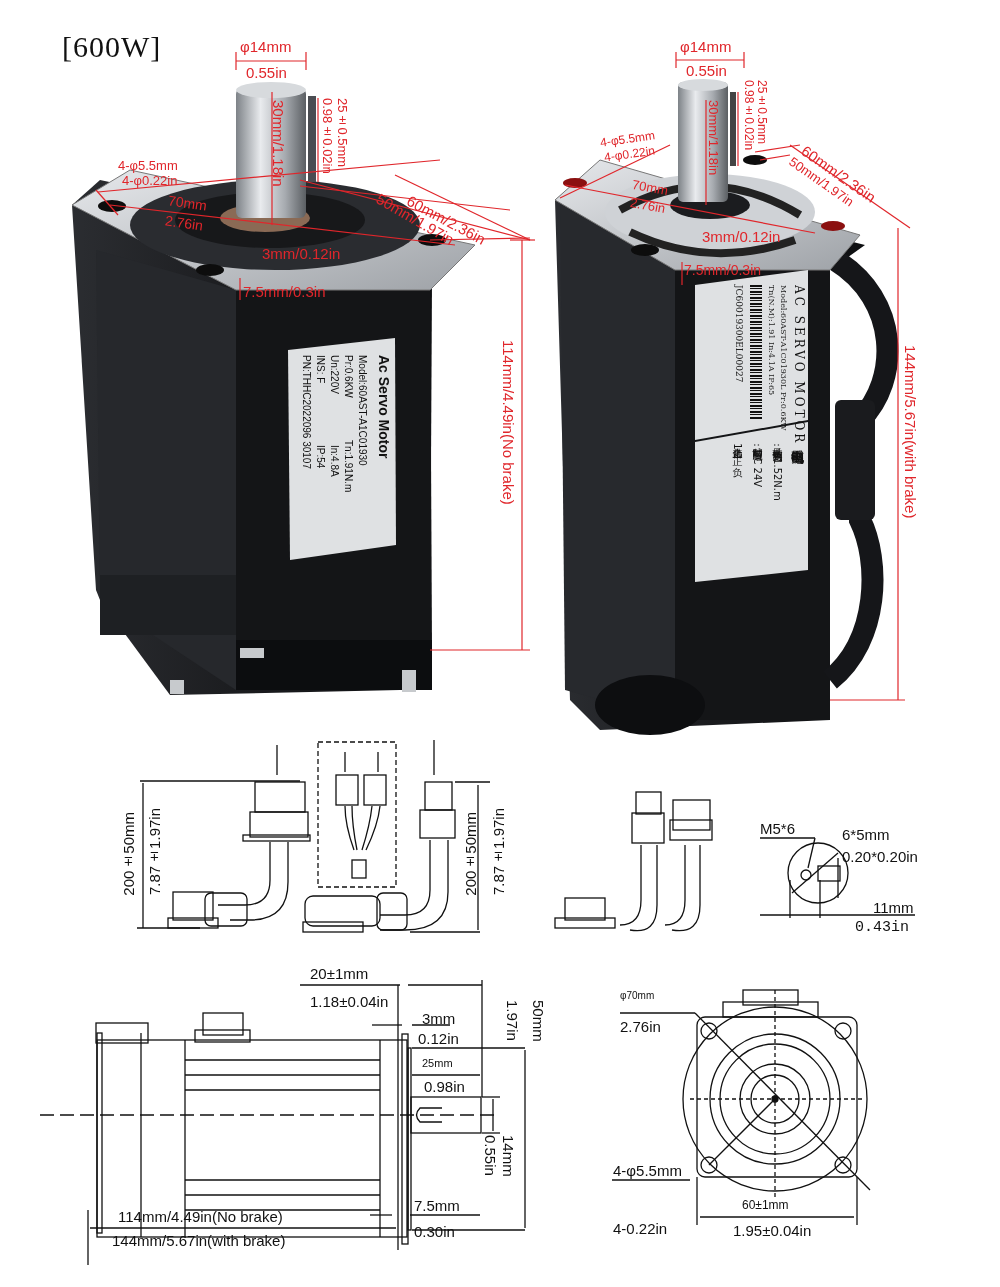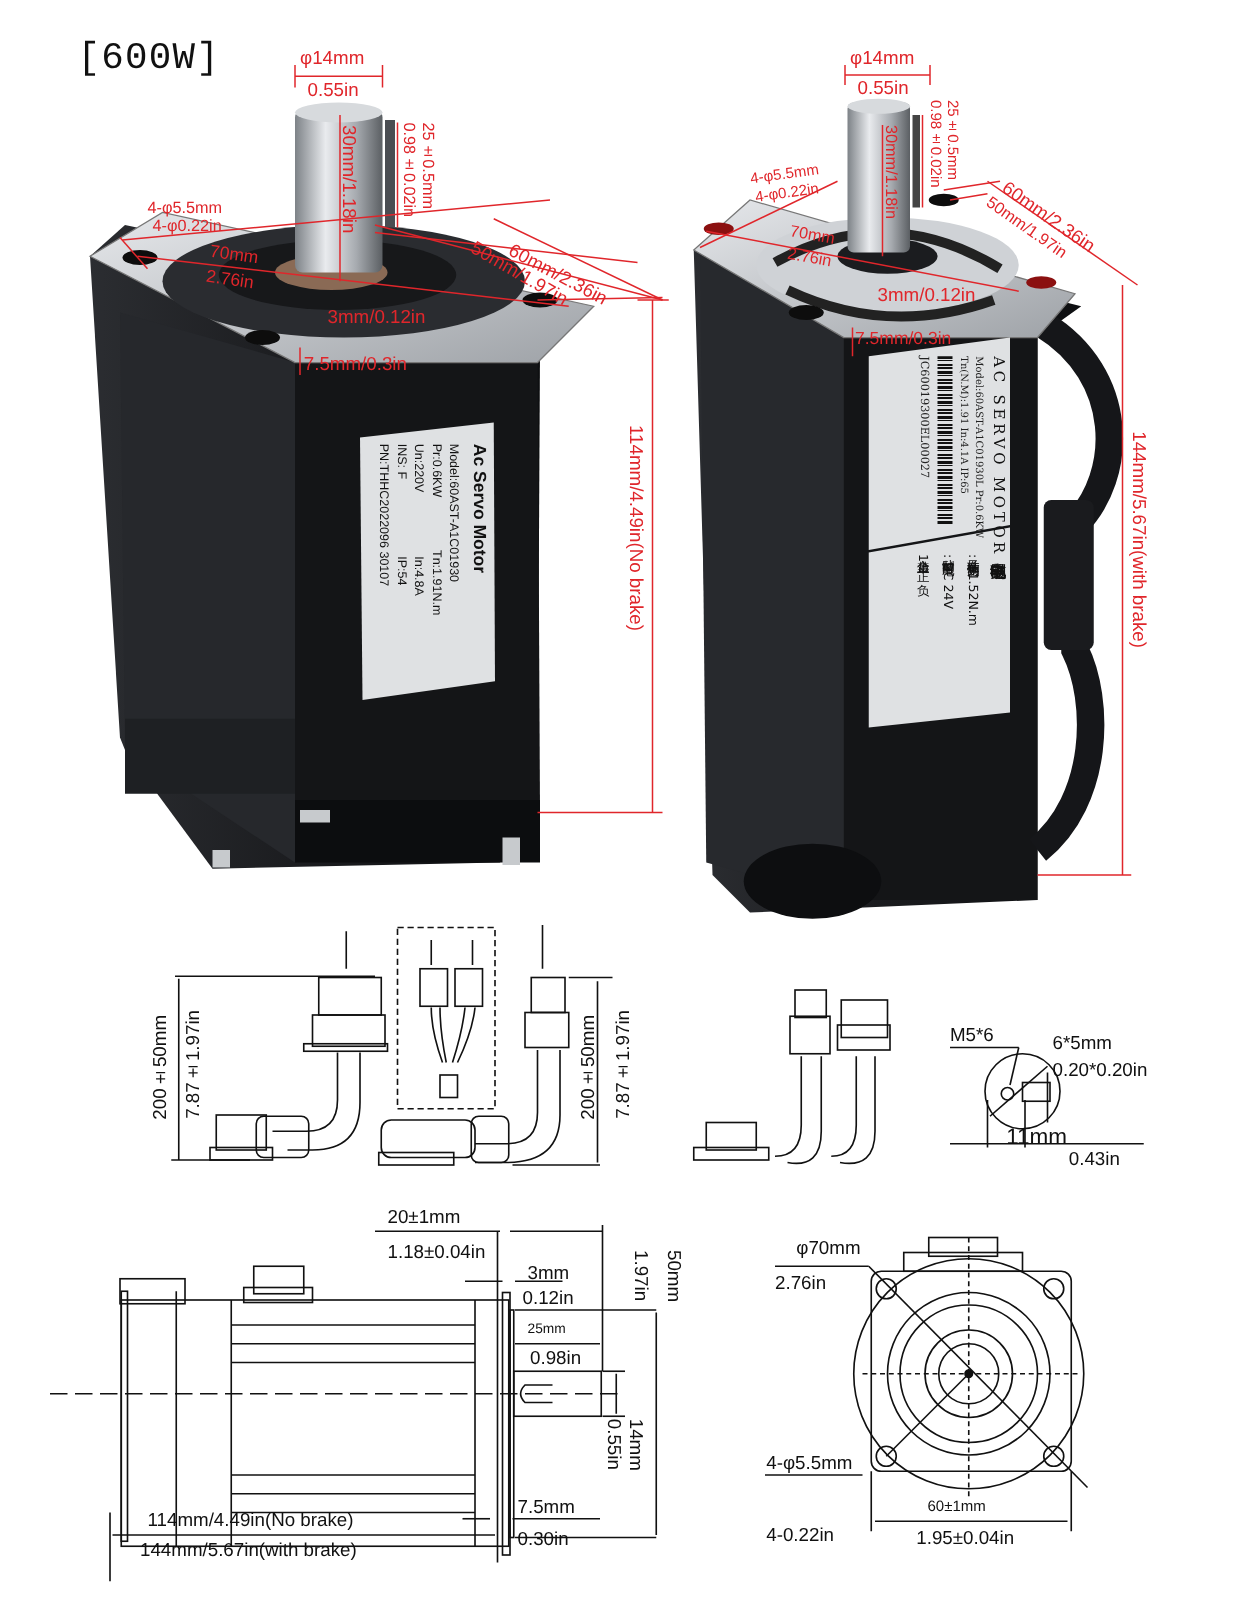--- a/index.html
+++ b/index.html
@@ -1,18 +1,18 @@
 <!DOCTYPE html>
 <html><head>
 <meta charset="utf-8">
 <style>
   html, body { margin:0; padding:0; background:#ffffff; }
   body { width:1000px; height:1287px; position:relative; overflow:hidden; font-family:"Liberation Sans", sans-serif; }
   .abs { position:absolute; }
-  .title { left:62px; top:30px; font-family:Liberation Mono, monospace; font-size:30px; color:#111; letter-spacing:1px; }
+  .title { left:62px; top:30px; font-family:Liberation Serif, serif; font-size:30px; color:#111; letter-spacing:1px; }
   .red { color:#e0262b; font-family:"Liberation Sans", sans-serif; }
   .blk { color:#111; font-family:"Liberation Sans", sans-serif; }
   .vt { writing-mode:vertical-rl; }
   svg { position:absolute; left:0; top:0; }
 </style>
 </head>
 <body>
 
 <div class="abs title">[600W]</div>
 
@@ -305,36 +305,36 @@
 </div>
 
 <div class="abs blk vt" style="left:120px;top:812px;font-size:15px;transform:rotate(180deg);">200±50mm</div>
 <div class="abs blk vt" style="left:146px;top:808px;font-size:15px;transform:rotate(180deg);">7.87±1.97in</div>
 <div class="abs blk vt" style="left:462px;top:812px;font-size:15px;transform:rotate(180deg);">200±50mm</div>
 <div class="abs blk vt" style="left:490px;top:808px;font-size:15px;transform:rotate(180deg);">7.87±1.97in</div>
 
 <div class="abs blk" style="left:760px;top:820px;font-size:15px;">M5*6</div>
 <div class="abs blk" style="left:842px;top:826px;font-size:15px;">6*5mm</div>
 <div class="abs blk" style="left:842px;top:848px;font-size:15px;">0.20*0.20in</div>
-<div class="abs blk" style="left:805px;top:899px;font-size:18px;">11mm</div>
-<div class="abs blk" style="left:855px;top:919px;font-size:15px;">0.43in</div>
+<div class="abs blk" style="left:873px;top:899px;font-size:15px;">11mm</div>
+<div class="abs blk" style="left:855px;top:919px;font-size:15px;font-family:Liberation Mono, monospace;">0.43in</div>
 
 <div class="abs blk" style="left:310px;top:965px;font-size:15px;">20±1mm</div>
 <div class="abs blk" style="left:310px;top:993px;font-size:15px;">1.18±0.04in</div>
 <div class="abs blk" style="left:422px;top:1010px;font-size:15px;">3mm</div>
 <div class="abs blk" style="left:418px;top:1030px;font-size:15px;">0.12in</div>
 <div class="abs blk" style="left:422px;top:1057px;font-size:11px;">25mm</div>
 <div class="abs blk" style="left:424px;top:1078px;font-size:15px;">0.98in</div>
 <div class="abs blk vt" style="left:530px;top:1000px;font-size:15px;">50mm</div>
 <div class="abs blk vt" style="left:504px;top:1000px;font-size:15px;">1.97in</div>
 <div class="abs blk vt" style="left:500px;top:1135px;font-size:15px;">14mm</div>
 <div class="abs blk vt" style="left:482px;top:1135px;font-size:15px;">0.55in</div>
 <div class="abs blk" style="left:414px;top:1197px;font-size:15px;">7.5mm</div>
 <div class="abs blk" style="left:414px;top:1223px;font-size:15px;">0.30in</div>
 <div class="abs blk" style="left:118px;top:1208px;font-size:15px;">114mm/4.49in(No brake)</div>
 <div class="abs blk" style="left:112px;top:1232px;font-size:15px;">144mm/5.67in(with brake)</div>
 
-<div class="abs blk" style="left:637px;top:990px;font-size:15px;">φ70mm</div>
+<div class="abs blk" style="left:620px;top:990px;font-size:10px;">φ70mm</div>
 <div class="abs blk" style="left:620px;top:1018px;font-size:15px;">2.76in</div>
 <div class="abs blk" style="left:613px;top:1162px;font-size:15px;">4-φ5.5mm</div>
 <div class="abs blk" style="left:613px;top:1188px;font-size:15px;margin-top:32px;">4-0.22in</div>
 <div class="abs blk" style="left:742px;top:1198px;font-size:12px;">60±1mm</div>
 <div class="abs blk" style="left:733px;top:1222px;font-size:15px;">1.95±0.04in</div>
 
 </body></html>

